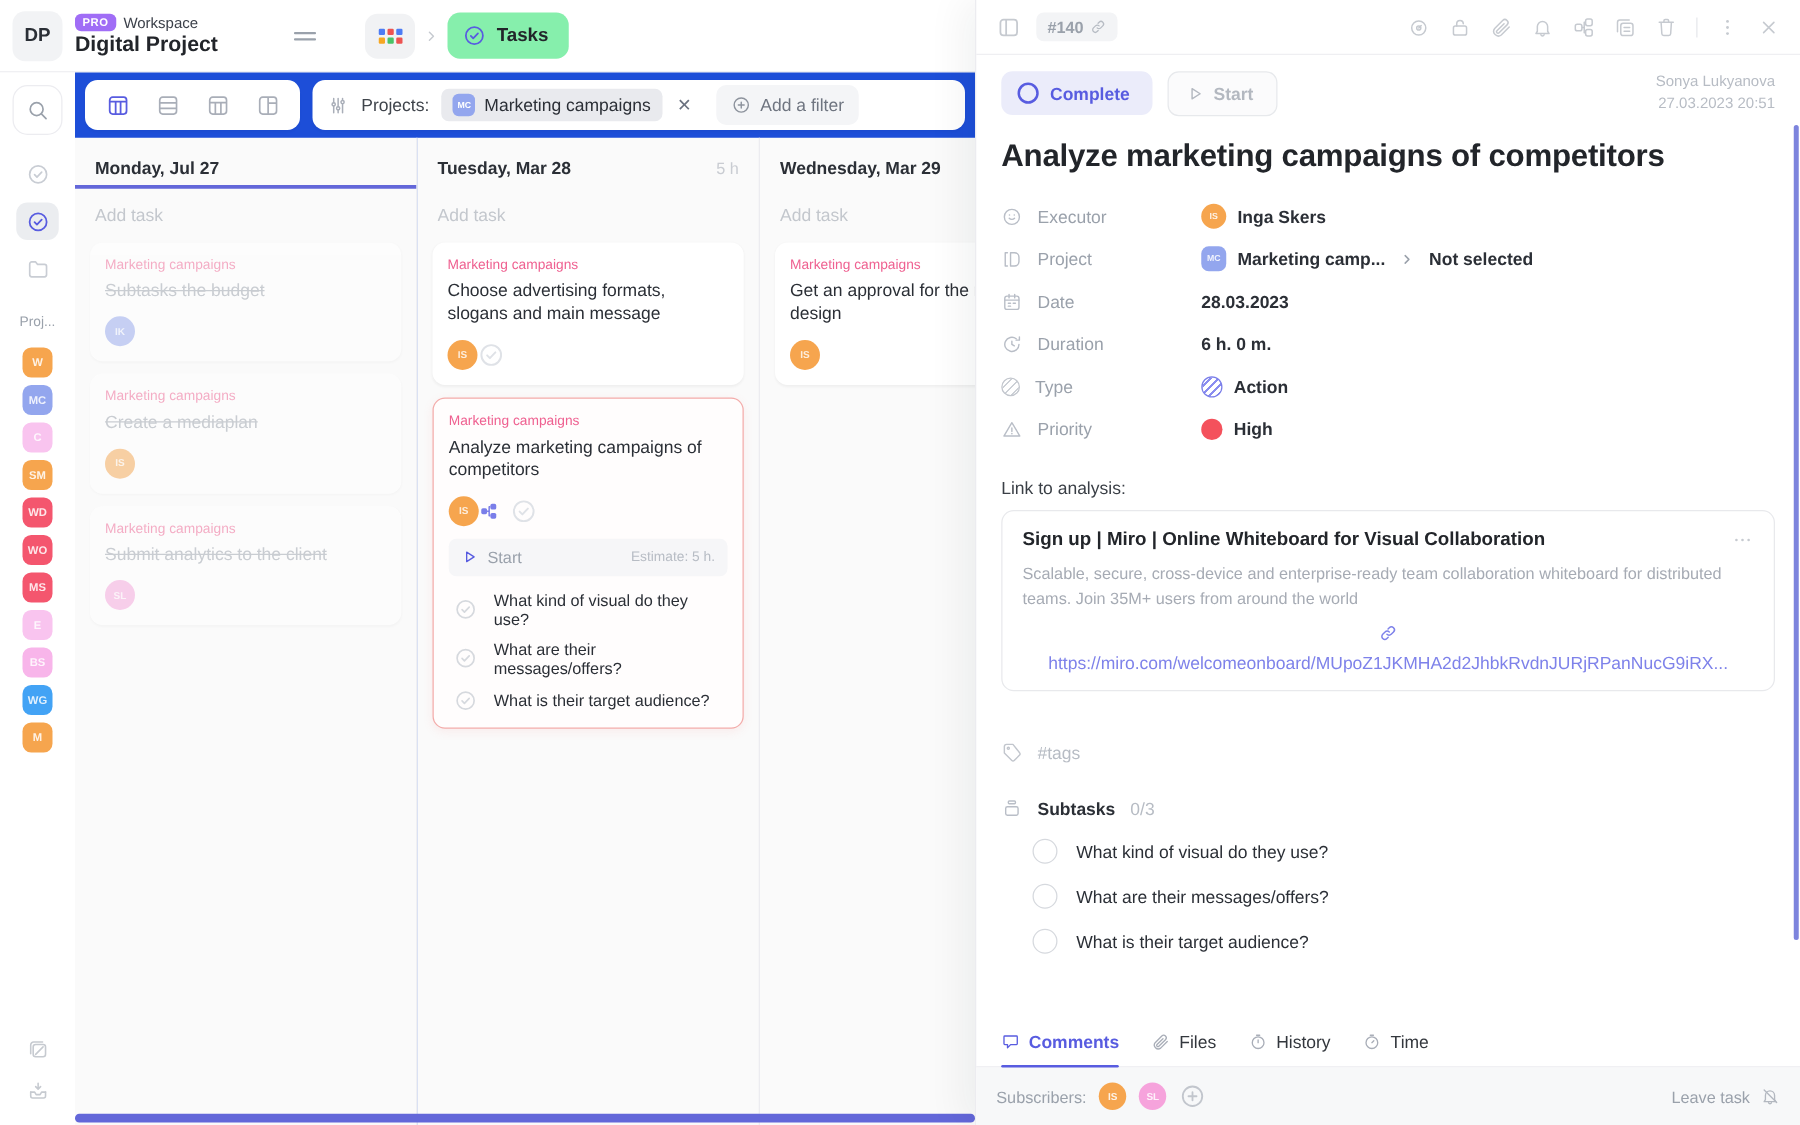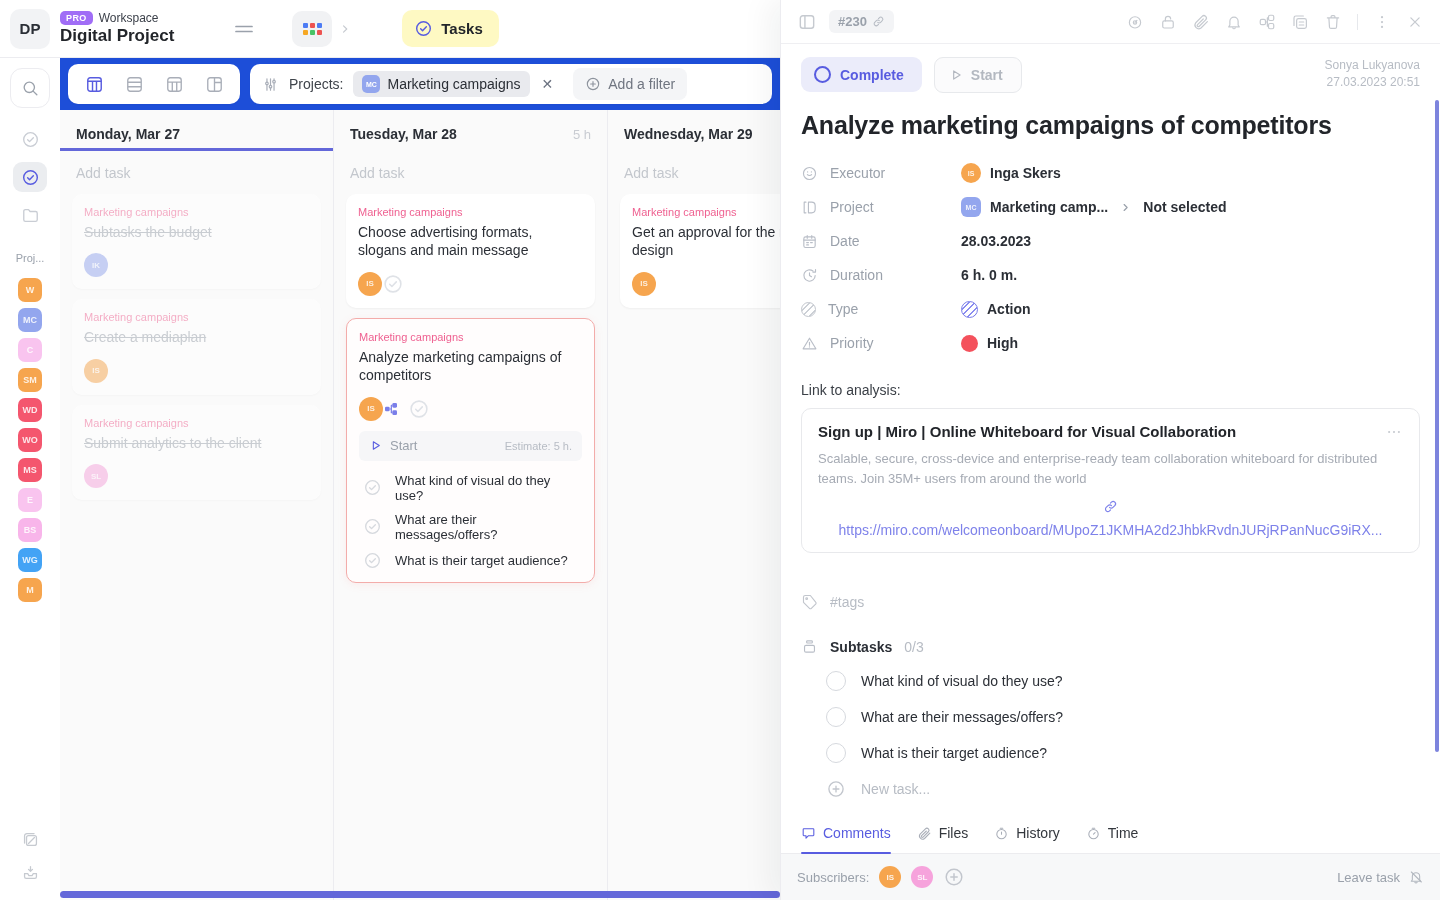--- a/index.html
+++ b/index.html
@@ -14,21 +14,21 @@
   .ws-info { margin-left:10px; }
   .ws-top { display:flex; align-items:center; gap:6px; }
   .pro-badge { background:#a06df6; color:#fff; font-size:9px; font-weight:700; letter-spacing:.4px; border-radius:5px; padding:2px 6px; }
   .ws-label { font-size:12px; color:#3c414a; }
   .ws-name { font-size:17px; font-weight:700; color:#22252a; margin-top:1px; }
   .burger { margin-left:58px; color:#9aa1ab; width:24px; height:24px; }
   .apps-btn { margin-left:36px; width:40px; height:36px; border-radius:10px; background:#f1f2f4; display:flex; align-items:center; justify-content:center; }
   .apps-grid { display:grid; grid-template-columns:repeat(3,5px); grid-template-rows:repeat(2,5px); gap:2px; }
   .apps-grid span { border-radius:1px; display:block; }
   .bc-chev { color:#c6cad0; width:14px; height:14px; margin:0 6px; }
-  .tasks-pill { display:flex; align-items:center; gap:8px; background:#fef9c3; border-radius:10px; padding:9px 16px 9px 12px;margin-left:44px; }
+  .tasks-pill { display:flex; align-items:center; gap:8px; background:#86efac; border-radius:10px; padding:9px 16px 9px 12px; }
   .tasks-pill .ic { color:#585ce0; width:19px; height:19px; }
   .tasks-pill-label { font-size:15px; font-weight:700; color:#22252a; }
 
   .body-row { display:flex; flex:1; min-height:0; }
   
   .sidebar { width:60px; background:#fff; display:flex; flex-direction:column; align-items:center; padding-top:10px; flex-shrink:0; }
   .search-box { width:40px; height:40px; border:1px solid #ececf0; border-radius:12px; display:flex; align-items:center; justify-content:center; color:#9aa1ab; }
   .side-nav { margin-top:16px; display:flex; flex-direction:column; align-items:center; gap:8px; }
   .side-nav-item { width:34px; height:30px; border-radius:9px; display:flex; align-items:center; justify-content:center; color:#c9cdd4; }
   .side-nav-item.active { background:#ebedf0; color:#585ce0; }
@@ -149,21 +149,21 @@
   .new-task-row { height:36px; display:flex; align-items:center; gap:15px; padding-left:25px; color:#c2c6cd; }
   .new-task-row .ic { width:20px; height:20px; }
   .new-task-row input { border:none; outline:none; font-size:14px; width:250px; font-family:"Liberation Sans",sans-serif; }
   .new-task-row input::placeholder { color:#b7bcc4; }
 
   .panel-tabs { flex-shrink:0; display:flex; align-items:flex-end; gap:26px; padding:0 20px; border-bottom:1px solid #ececef; height:42px; }
   .tab { display:flex; align-items:center; gap:7px; padding-bottom:12px; position:relative; cursor:pointer; }
   .tab .ic { width:15px; height:15px; color:#a9aeb8; }
   .tab .tab-label { font-size:14px; color:#33373d; }
   .tab.active .ic { color:#585ce0; }
-  .tab.active .tab-label { color:#585ce0; }
+  .tab.active .tab-label { color:#585ce0;font-weight:bold; }
   .tab.active::after { content:""; position:absolute; left:0; right:0; bottom:-1px; height:2px; background:#585ce0; border-radius:1px; }
 
   .panel-footer { flex-shrink:0; height:46px; background:#f7f8f9; display:flex; align-items:center; padding:0 16px; gap:10px; }
   .subs-label { font-size:13px; color:#9aa1ab; }
   .sub-avatar { width:22px; height:22px; border-radius:50%; font-size:8px; font-weight:700; color:rgba(255,255,255,.85); display:flex; align-items:center; justify-content:center; }
   .sub-add { width:22px; height:22px; color:#c2c6cd; }
   .leave-task { margin-left:auto; display:flex; align-items:center; gap:8px; color:#9aa1ab; font-size:13px; }
   .leave-task .ic { width:16px; height:16px; color:#b3b8c0; }
   .v-scrollbar { position:absolute; right:1px; top:100px; height:652px; width:4px; background:#7d84dd; border-radius:2px; }
 
@@ -343,21 +343,21 @@
                 </span>
               <span>Add a filter</span>
             </div>
           </div>
         </div>
 
         <div class="columns">
 
           <div class="col today">
             <div class="col-head">
-              <span class="col-title">Monday, Mar 27</span>
+              <span class="col-title">Monday, Jul 27</span>
               <span class="col-hours"></span>
             </div>
             <div class="add-task"><input placeholder="Add task" style=""></div>
             <div class="cards">
               <div class="card done">
                 <div class="card-project">Marketing campaigns</div>
                 <div class="card-title">Subtasks the budget</div>
                 <div class="card-foot">
                     <span class="avatar" style="background: rgb(147, 166, 238);">IK</span>
                   </div>
@@ -489,21 +489,21 @@
   <div class="panel">
 
     <div class="panel-header">
       <span class="expand-ic ic">
           <svg viewBox="0 0 24 24" fill="none" stroke="currentColor" stroke-width="1.7" stroke-linejoin="round">
             <rect x="4" y="4.5" width="16" height="15" rx="3"></rect>
             <path d="M9.5 4.5v15"></path>
           </svg>
         </span>
       <div class="task-id-pill">
-        <span class="task-id">#230</span>
+        <span class="task-id">#140</span>
         <span class="ic">
             <svg viewBox="0 0 24 24" fill="none" stroke="currentColor" stroke-width="1.9" stroke-linecap="round" stroke-linejoin="round">
               <path d="M10.5 13.5a3.8 3.8 0 0 0 5.4 0l3-3a3.8 3.8 0 0 0-5.4-5.4l-1.6 1.6"></path>
               <path d="M13.5 10.5a3.8 3.8 0 0 0-5.4 0l-3 3a3.8 3.8 0 0 0 5.4 5.4l1.6-1.6"></path>
             </svg>
           </span>
       </div>
       <div class="panel-header-icons">
         <span class="ic">
             <svg viewBox="0 0 24 24" fill="none" stroke="currentColor" stroke-width="1.6" stroke-linecap="round">
@@ -734,29 +734,20 @@
           <span class="subtask-text">What kind of visual do they use?</span>
         </div>
         <div class="subtask-row">
           <span class="subtask-circle"></span>
           <span class="subtask-text">What are their messages/offers?</span>
         </div>
         <div class="subtask-row">
           <span class="subtask-circle"></span>
           <span class="subtask-text">What is their target audience?</span>
         </div>
-        <div class="new-task-row">
-          <span class="ic">
-              <svg viewBox="0 0 24 24" fill="none" stroke="currentColor" stroke-width="1.6" stroke-linecap="round">
-                <circle cx="12" cy="12" r="8.5"></circle>
-                <path d="M12 8.5v7M8.5 12h7"></path>
-              </svg>
-            </span>
-          <input placeholder="New task..." style="">
-        </div>
       </div>
     </div>
 
     <div class="panel-tabs">
       <div class="tab active">
         <span class="ic">
             <svg viewBox="0 0 24 24" fill="none" stroke="currentColor" stroke-width="1.7" stroke-linejoin="round">
               <path d="M4.5 4.5h15a1 1 0 0 1 1 1v9a1 1 0 0 1-1 1H12L8 19.5v-4H4.5a1 1 0 0 1-1-1v-9a1 1 0 0 1 1-1z"></path>
             </svg>
           </span>

